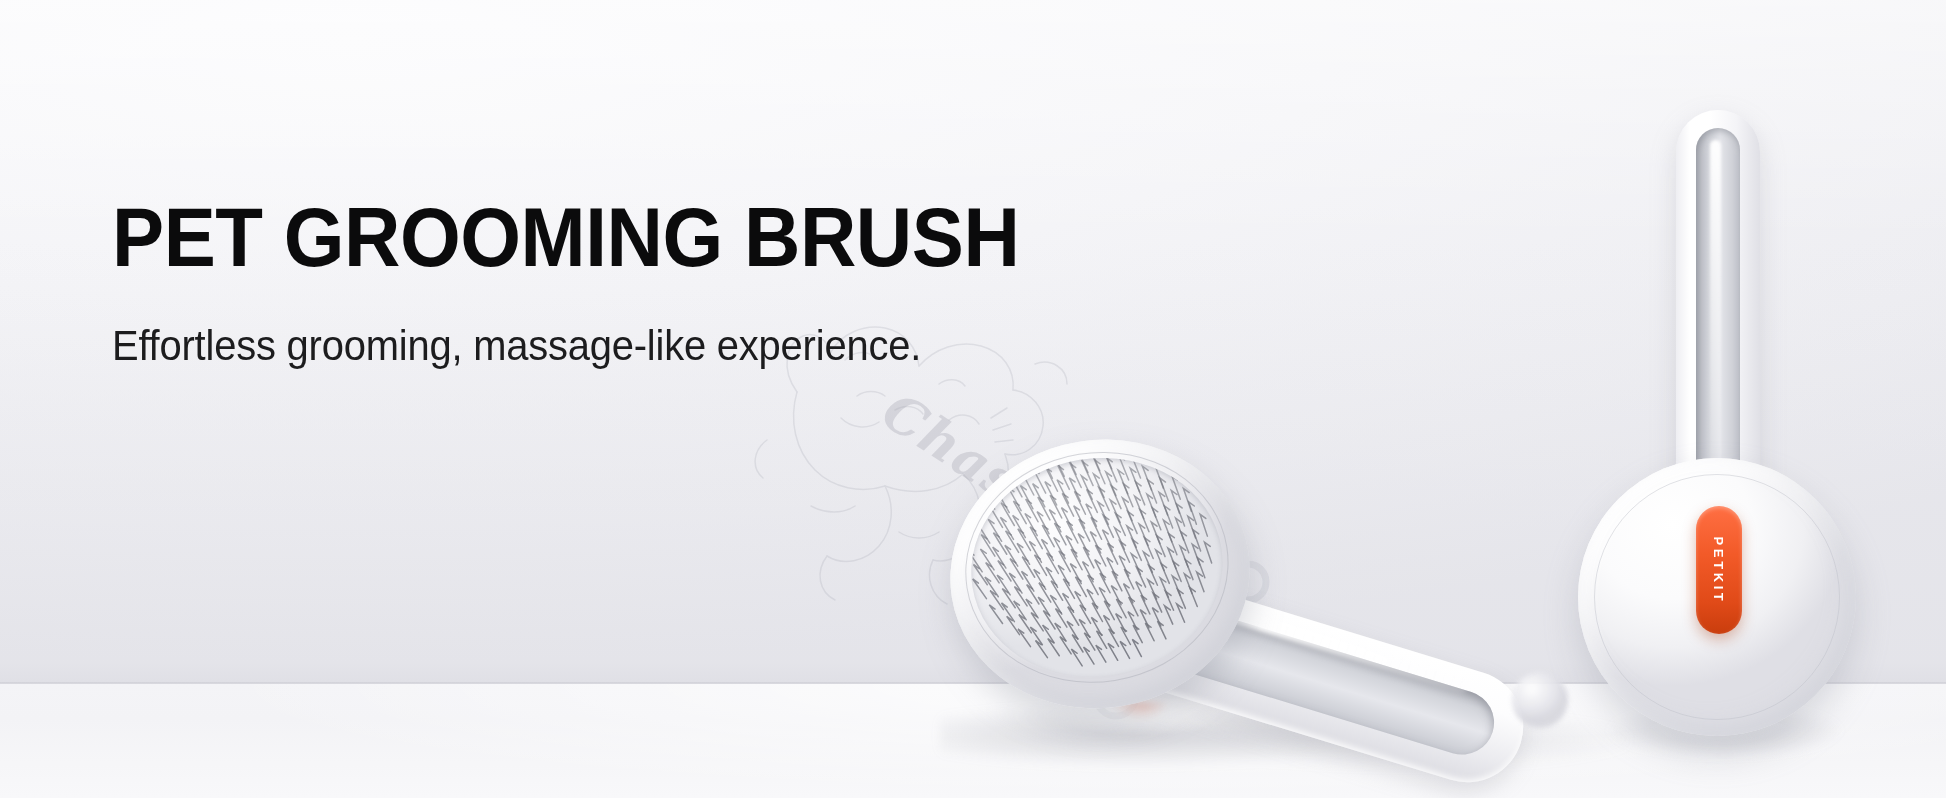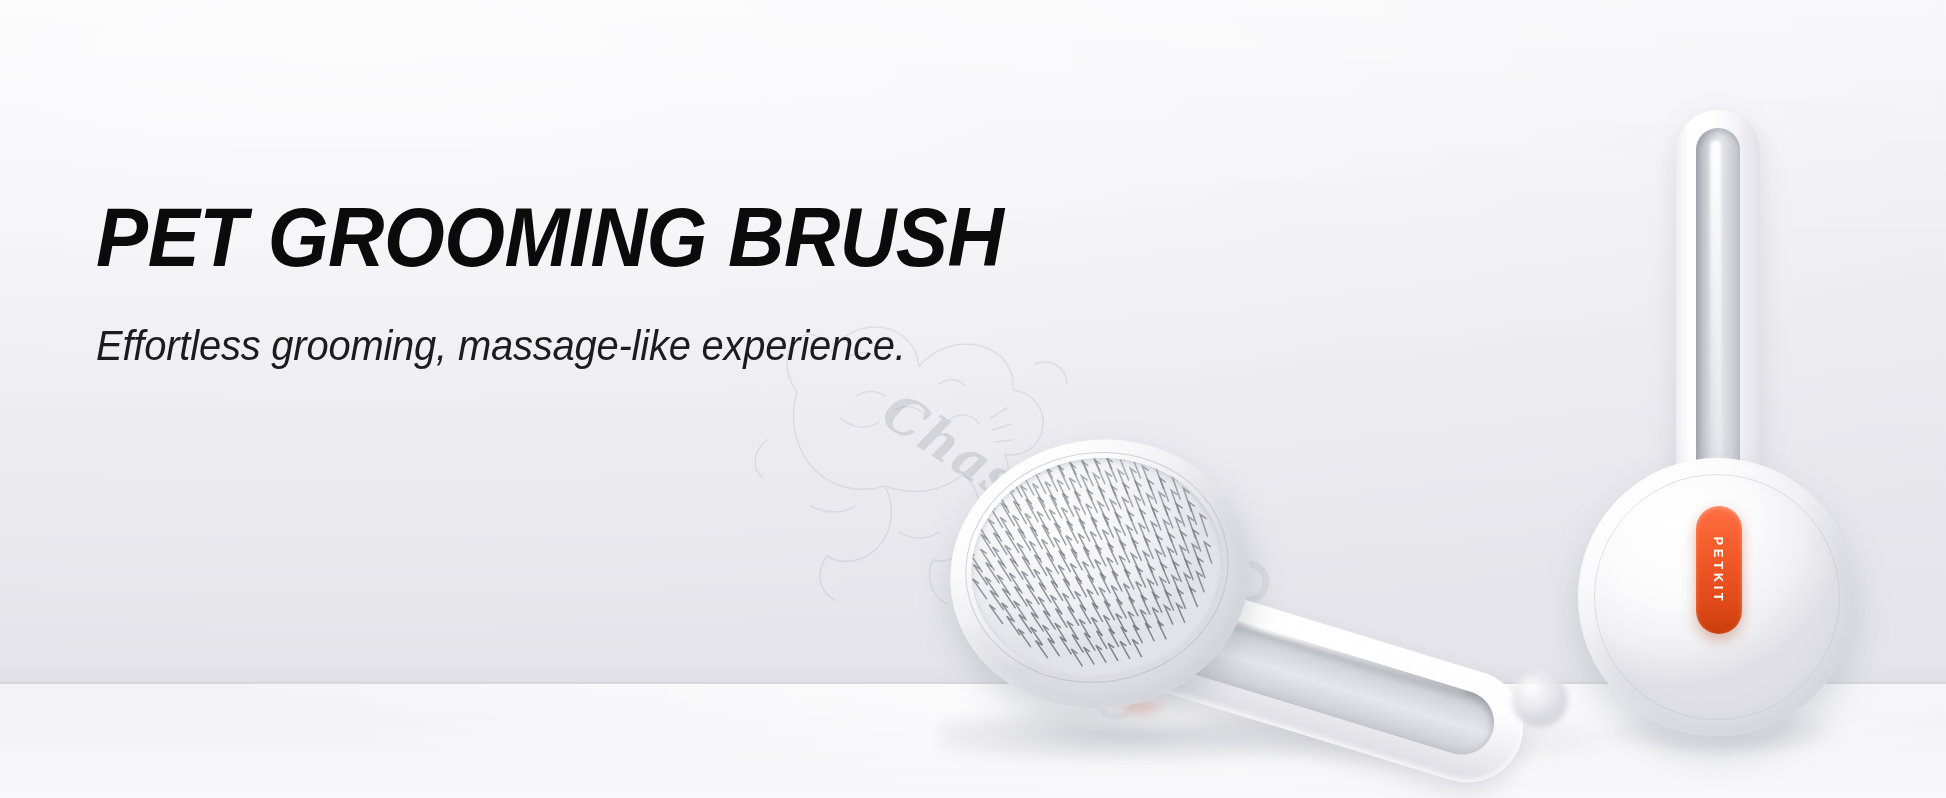--- a/index.html
+++ b/index.html
@@ -53,21 +53,21 @@
     font-size:52px; font-style:italic; font-weight:700;
     color:rgba(163,165,176,.34);
     letter-spacing:2px; white-space:nowrap; pointer-events:none;
   }
   .wm-ghosts{
     position:absolute; left:1020px; top:470px; width:320px; height:260px;
     opacity:.5; pointer-events:none;
   }
 
   
-  .copy{ position:absolute; left:96px; top:195px;font-style:italic; }
+  .copy{ position:absolute; left:112px; top:195px; }
   .headline{
     font-family:"Liberation Sans Narrow","Liberation Sans", sans-serif;
     font-size:84px; font-weight:700; line-height:1.0;
     letter-spacing:-.5px; color:#0b0b0c;
     transform:scaleX(.93); transform-origin:left center;
     white-space:nowrap;
   }
   .subhead{
     margin-top:43px;
     font-family:"Liberation Sans Narrow","Liberation Sans", sans-serif;

